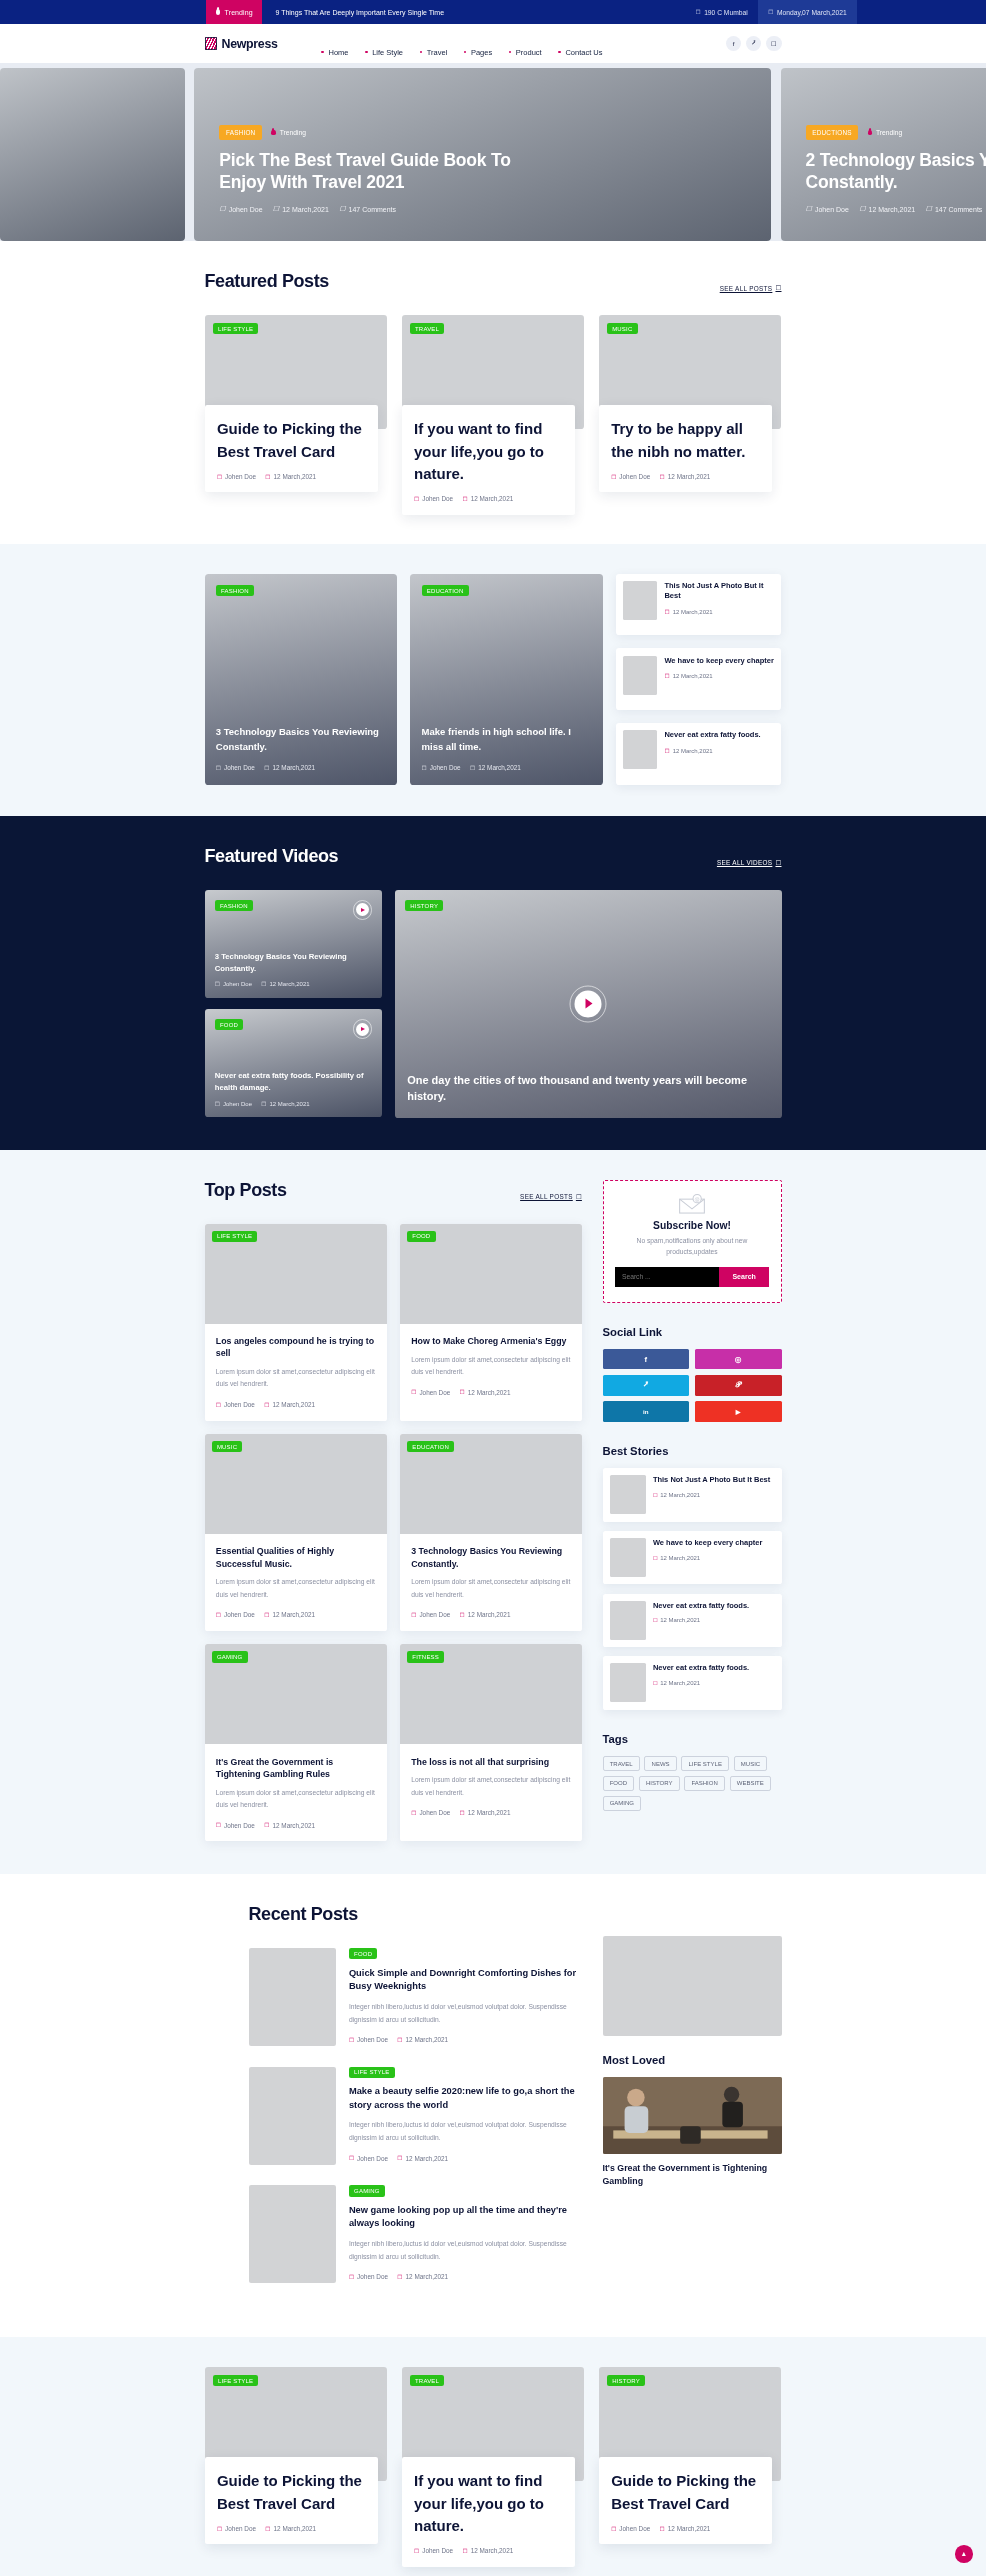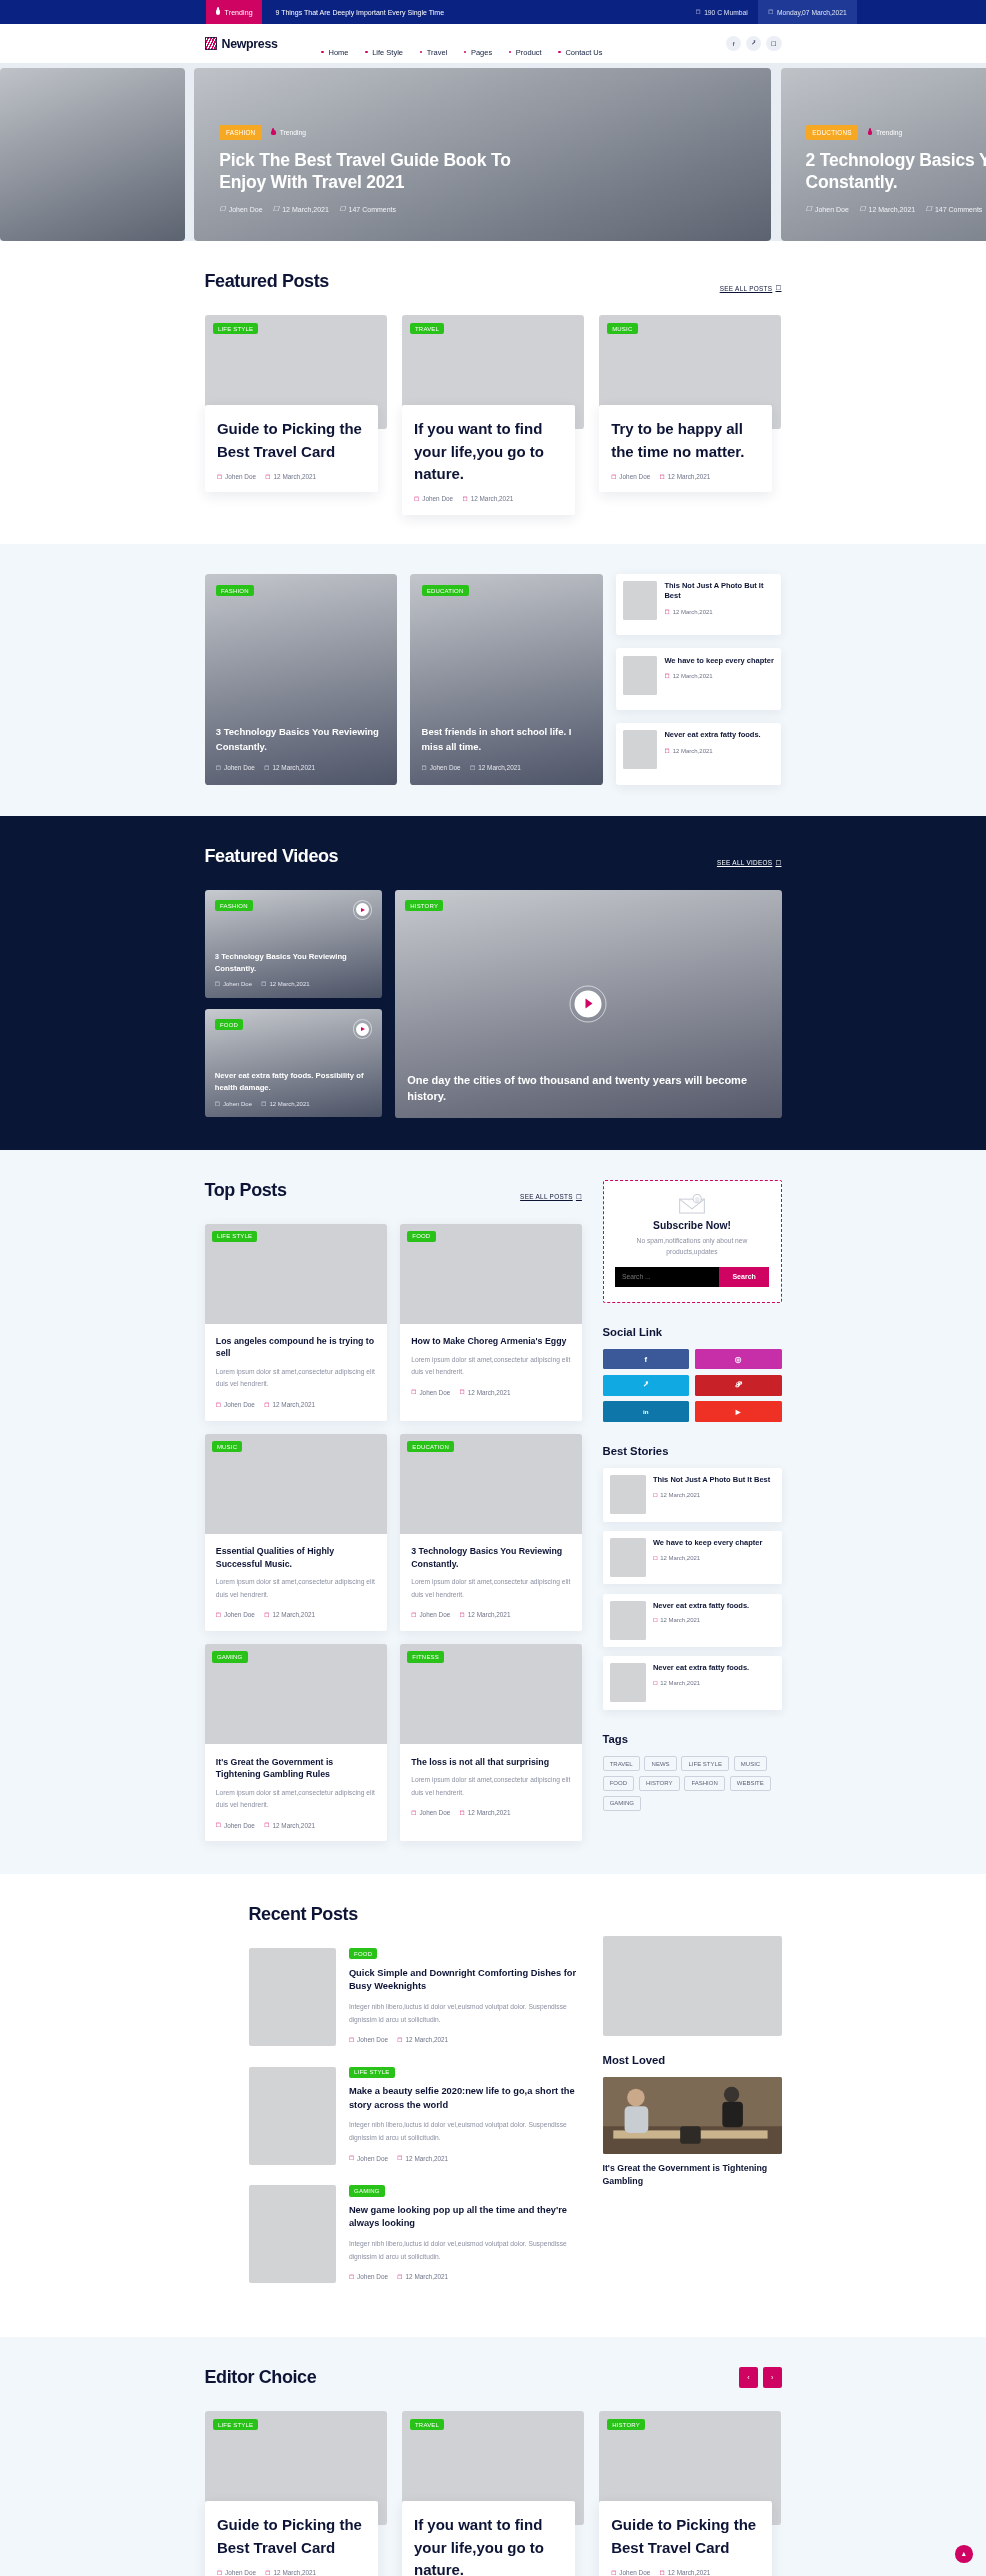--- a/index.html
+++ b/index.html
@@ -341,21 +341,21 @@
             <span>
                 <i>☐</i>
                 <span>12 March,2021</span>
               </span>
           </div>
         </div>
       </article>
       <article class="fp-card">
         <div class="fp-img"><span class="cat-green">MUSIC</span></div>
         <div class="fp-body">
-          <h3 class="fp-title">Try to be happy all the time no matter.</h3>
+          <h3 class="fp-title">Try to be happy all the nibh no matter.</h3>
           <div class="meta">
             <span>
                 <i>☐</i>
                 <span>Johen Doe</span>
               </span>
             <span>
                 <i>☐</i>
                 <span>12 March,2021</span>
               </span>
           </div>
@@ -380,21 +380,21 @@
             <span>
                 <i>☐</i>
                 <span>12 March,2021</span>
               </span>
           </div>
         </div>
       </article>
       <article class="ts-big">
         <span class="cat-green">EDUCATION</span>
         <div class="ts-btm">
-          <h3 class="ts-big-title">Best friends in short school life. I miss all time.</h3>
+          <h3 class="ts-big-title">Make friends in high school life. I miss all time.</h3>
           <div class="meta">
             <span>
                 <i>☐</i>
                 <span>Johen Doe</span>
               </span>
             <span>
                 <i>☐</i>
                 <span>12 March,2021</span>
               </span>
           </div>
@@ -793,27 +793,20 @@
           </svg>
         </div>
         <div class="ml-title">It's Great the Government is Tightening Gambling</div>
       </aside>
     </div>
   </div>
 </section>
 
 <section class="ec-wrap">
   <div class="wrap">
-    <div class="sec-head">
-      <h2 class="sec-title">Editor Choice</h2>
-      <div class="ec-nav">
-        <span class="ec-btn">‹</span>
-        <span class="ec-btn">›</span>
-      </div>
-    </div>
     <div class="ec-grid">
       <article class="fp-card">
         <div class="ec-img"><span class="cat-green">LIFE STYLE</span></div>
         <div class="ec-body">
           <h3 class="fp-title">Guide to Picking the Best Travel Card</h3>
           <div class="meta">
               <span>
                 <i>☐</i>
                 <span>Johen Doe</span>
               </span>

